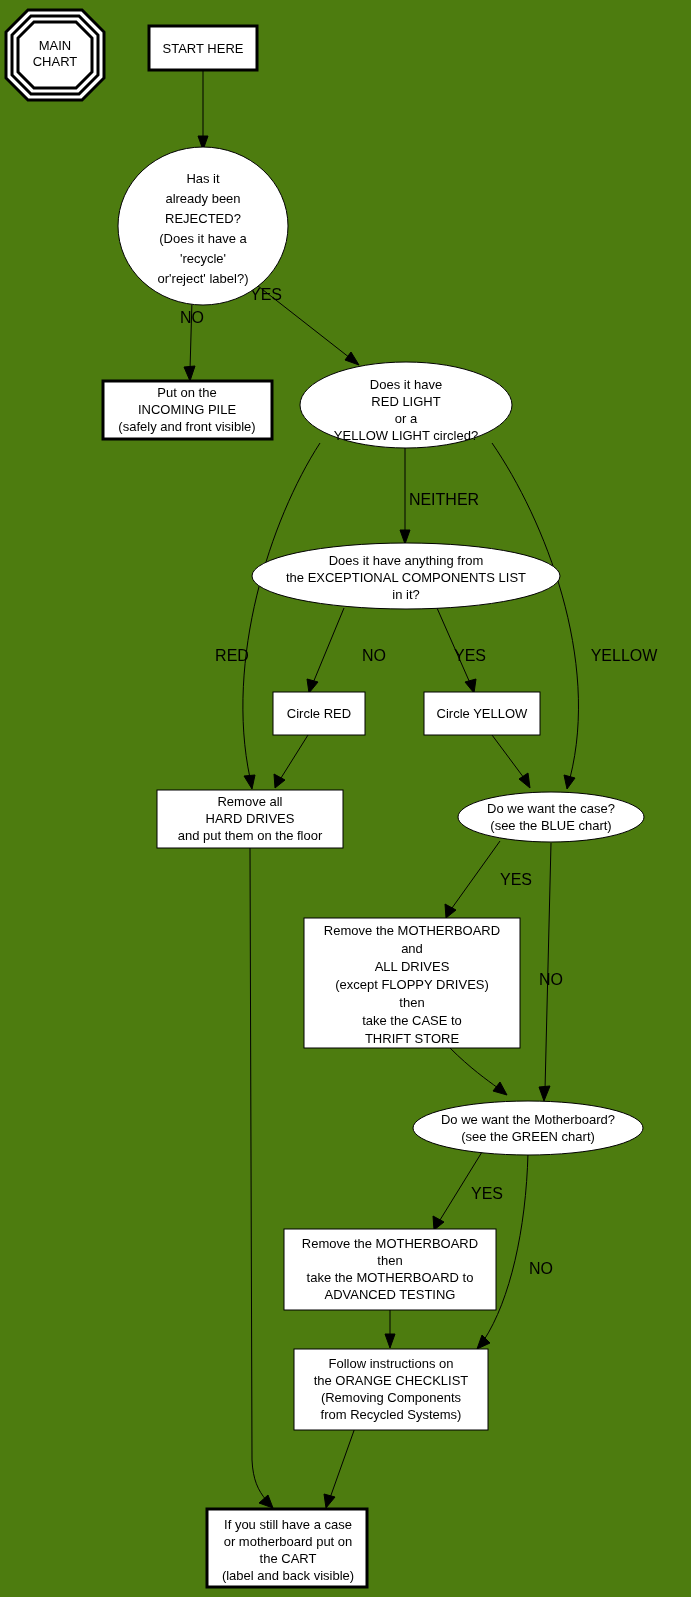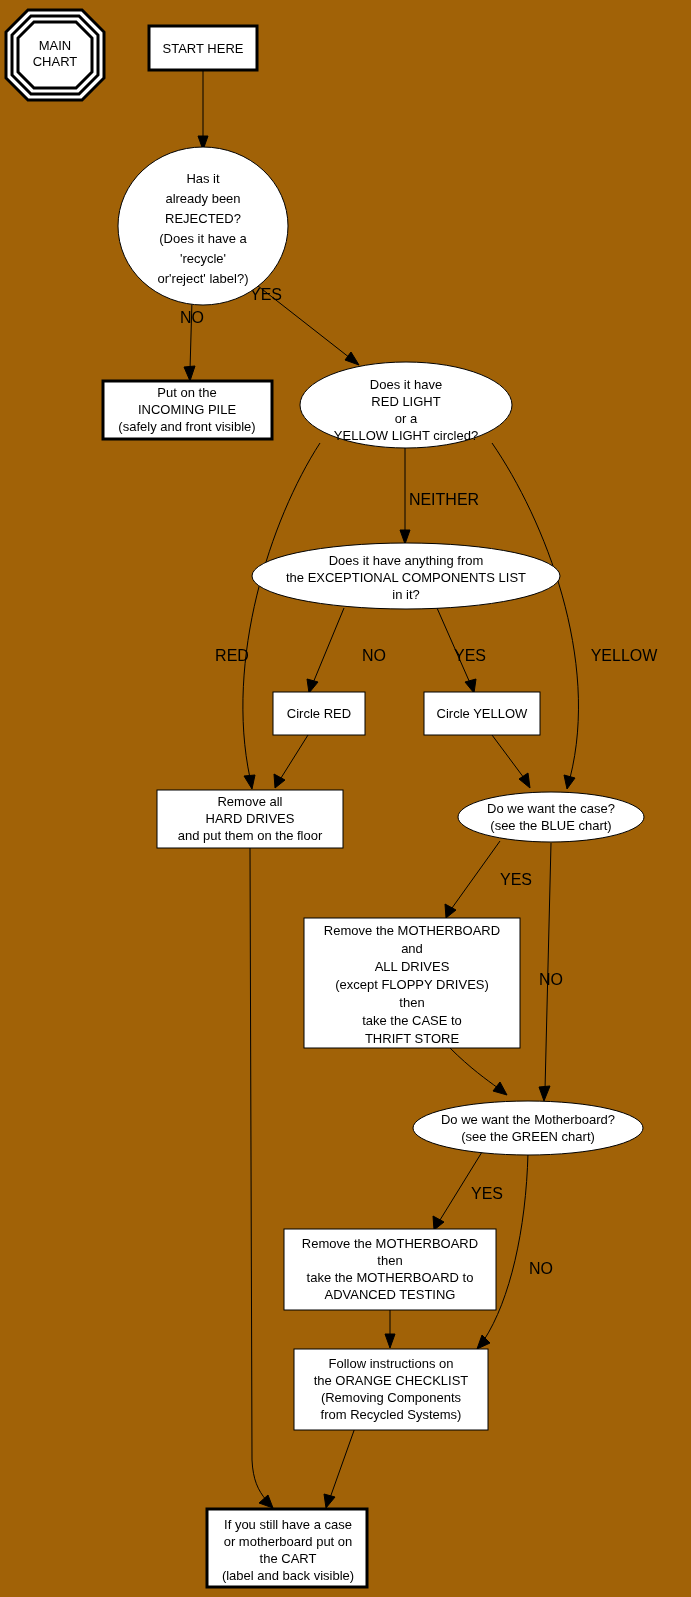--- a/index.html
+++ b/index.html
@@ -4,21 +4,21 @@
 <style>
   html, body {
     margin: 0;
     padding: 0;
     background: #ffffff;
   }
   #chart-root {
     position: relative;
     width: 691px;
     height: 1597px;
-    background: #a16207;
+    background: #4d7c0f;
     font-family: "Liberation Sans", sans-serif;
   }
   svg#flow {
     position: absolute;
     left: 0;
     top: 0;
     width: 691px;
     height: 1597px;
     overflow: visible;
   }

